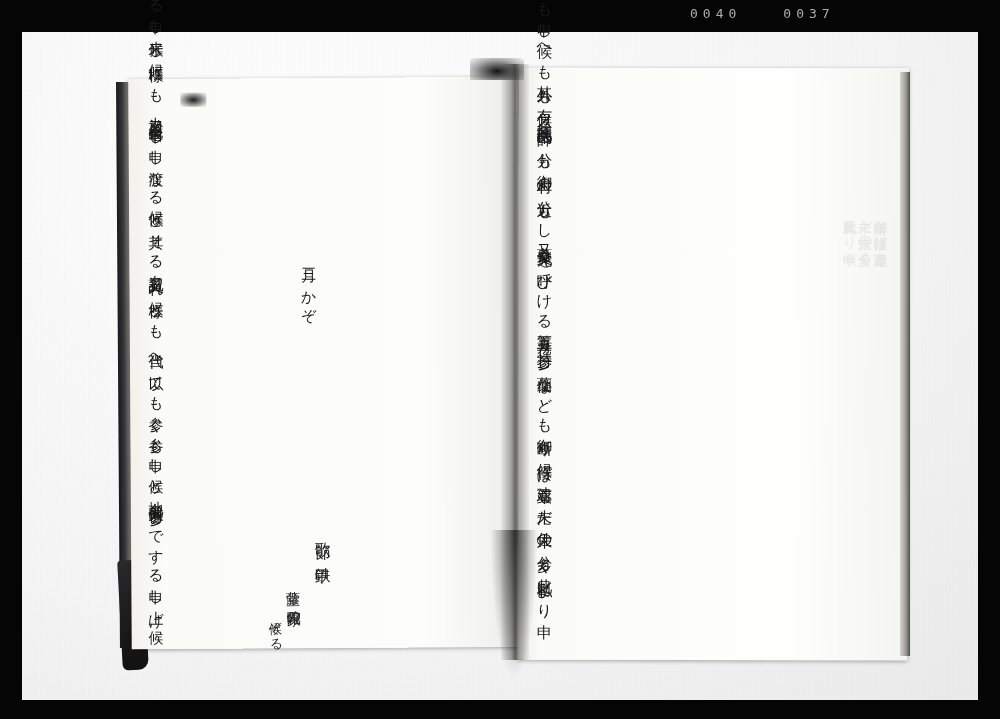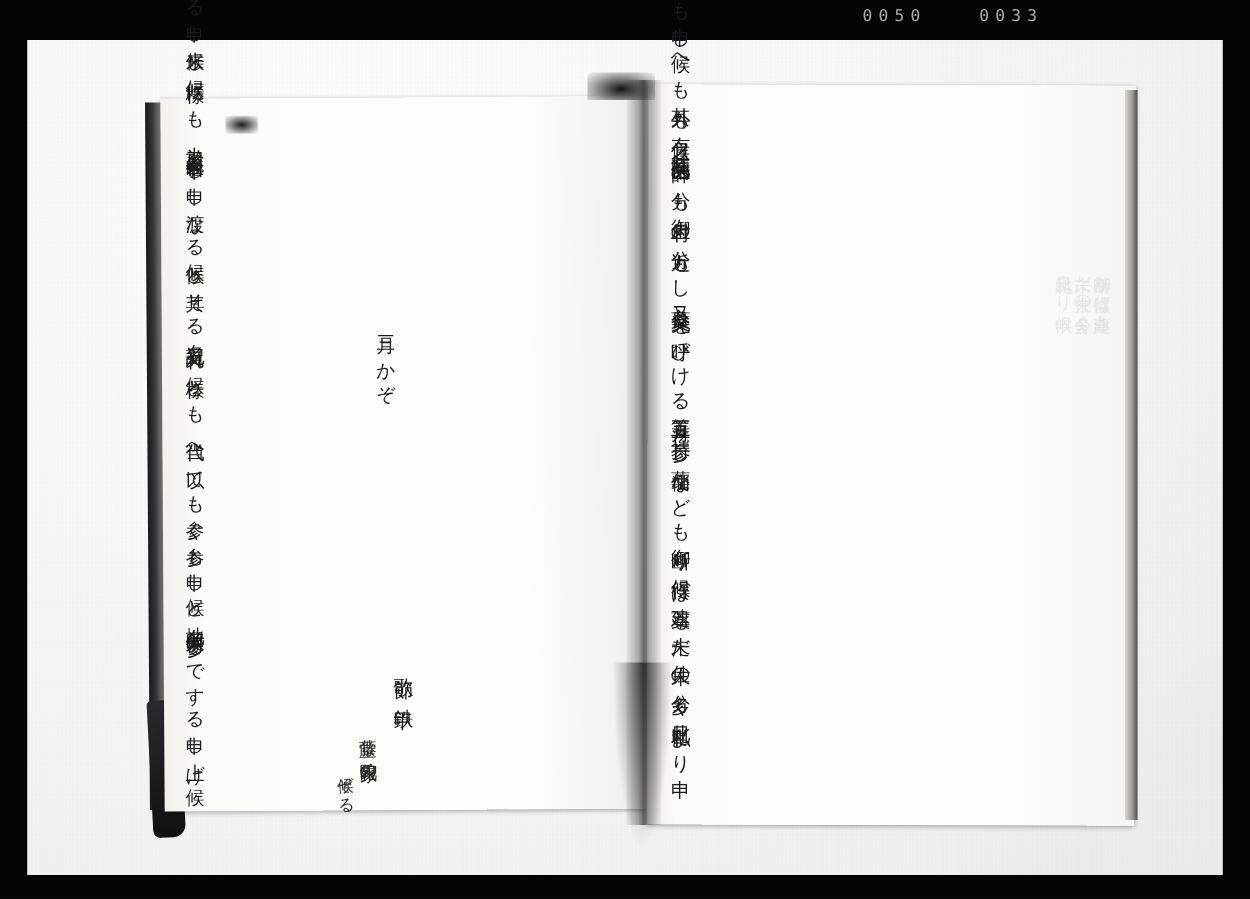--- a/index.html
+++ b/index.html
@@ -261,22 +261,22 @@
     color: #000;
     filter: blur(0.5px);
   }
 </style>
 </head>
 <body>
 
 <div id="scan">
 
   <div class="frame-codes">
-    <span>0050</span>
-    <span>0033</span>
+    <span>0040</span>
+    <span>0037</span>
   </div>
 
   <div class="backing"></div>
 
   <div class="book">
 
     <div class="left-edge"></div>
     <div class="left-edge-blob"></div>
 
     <div class="page page-left">

